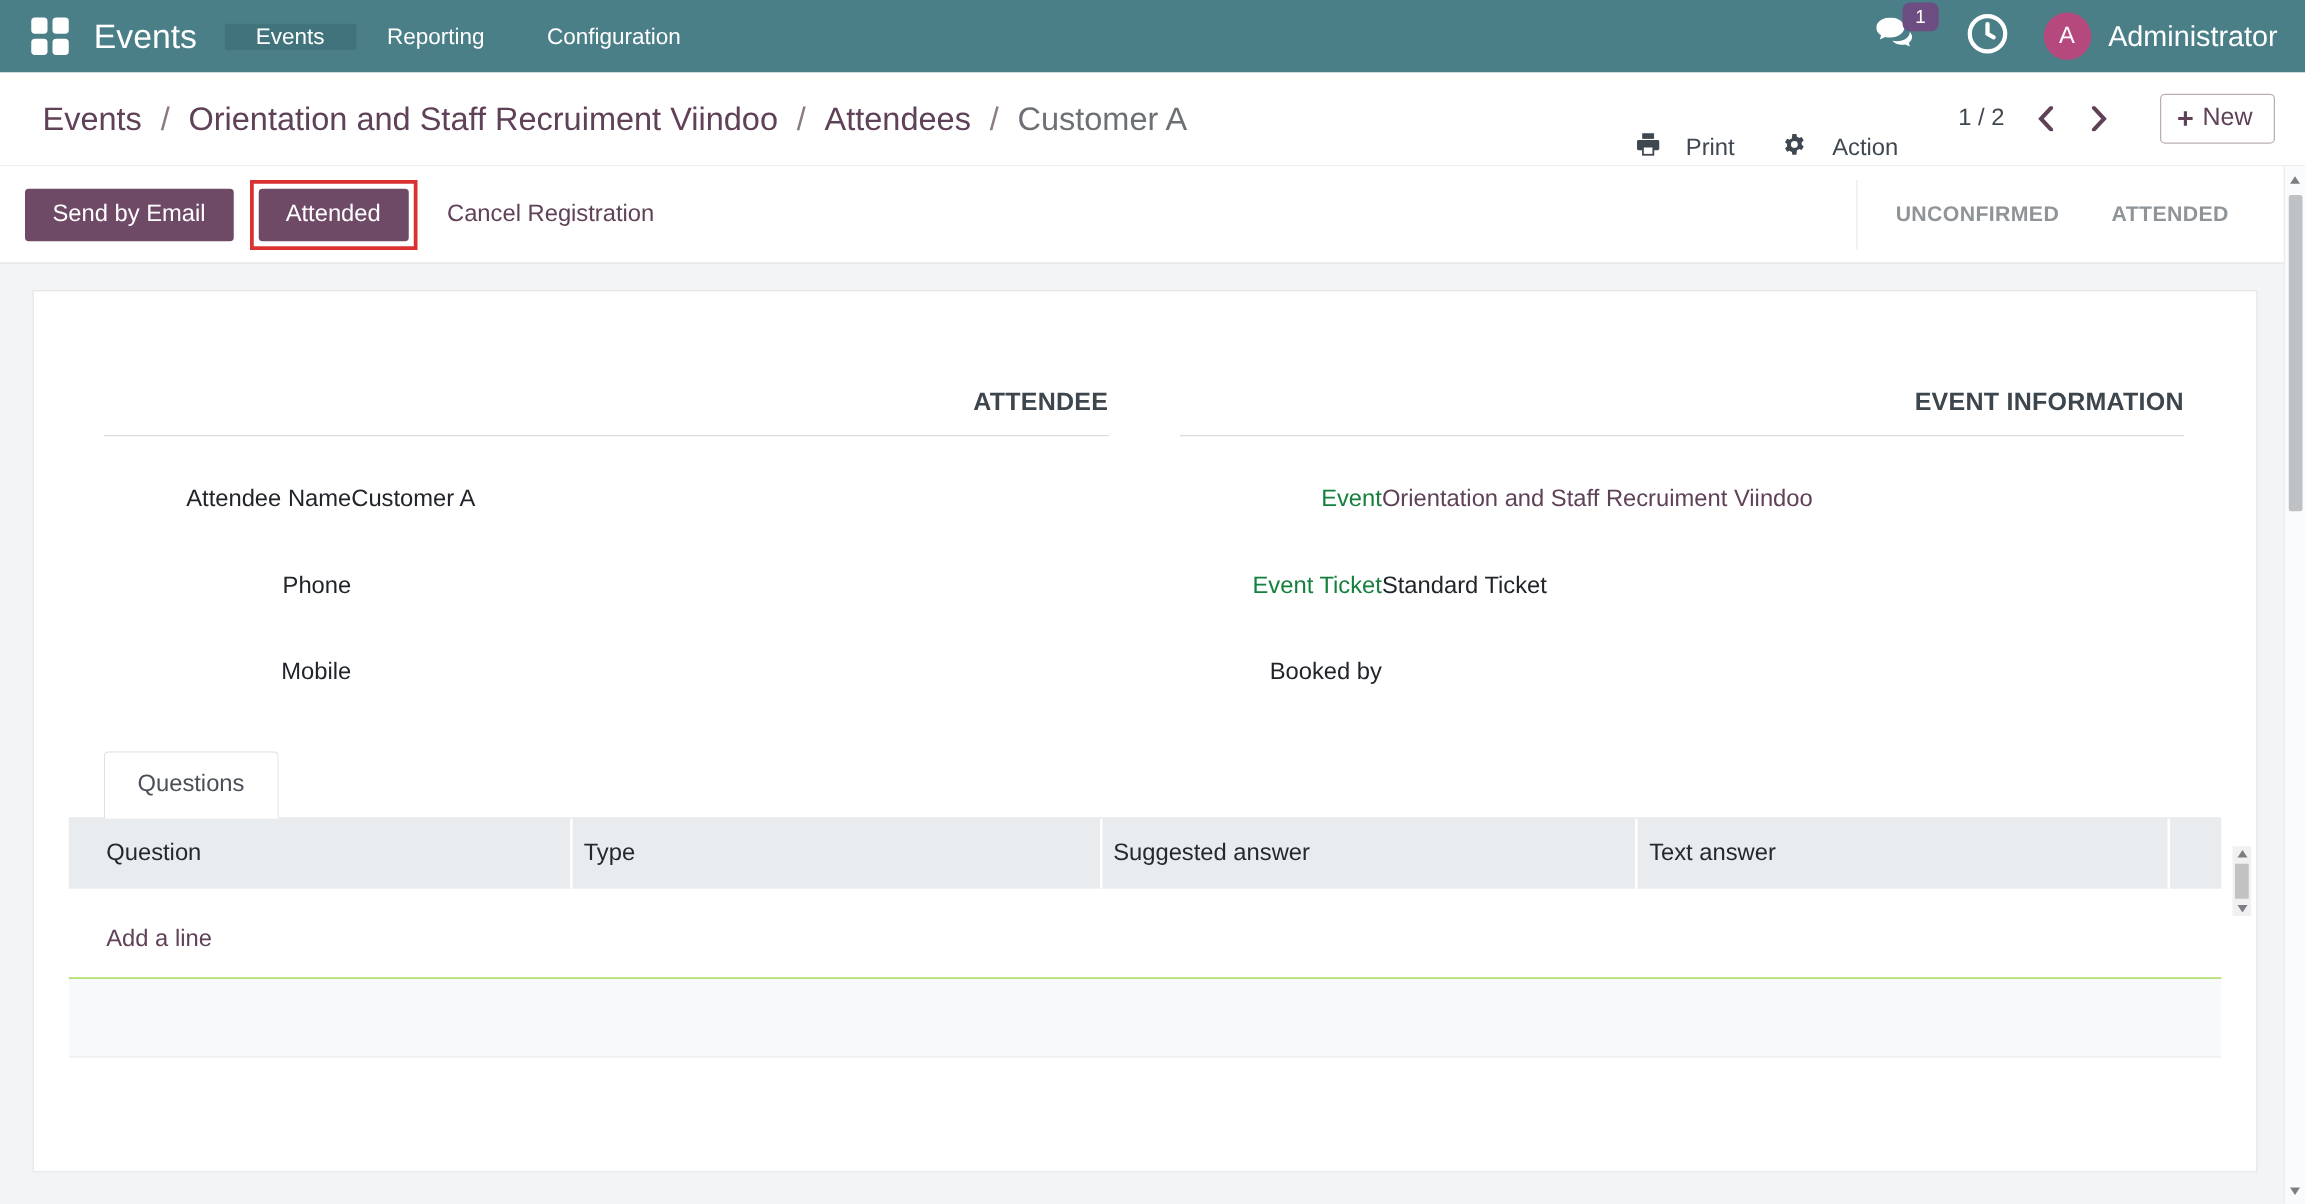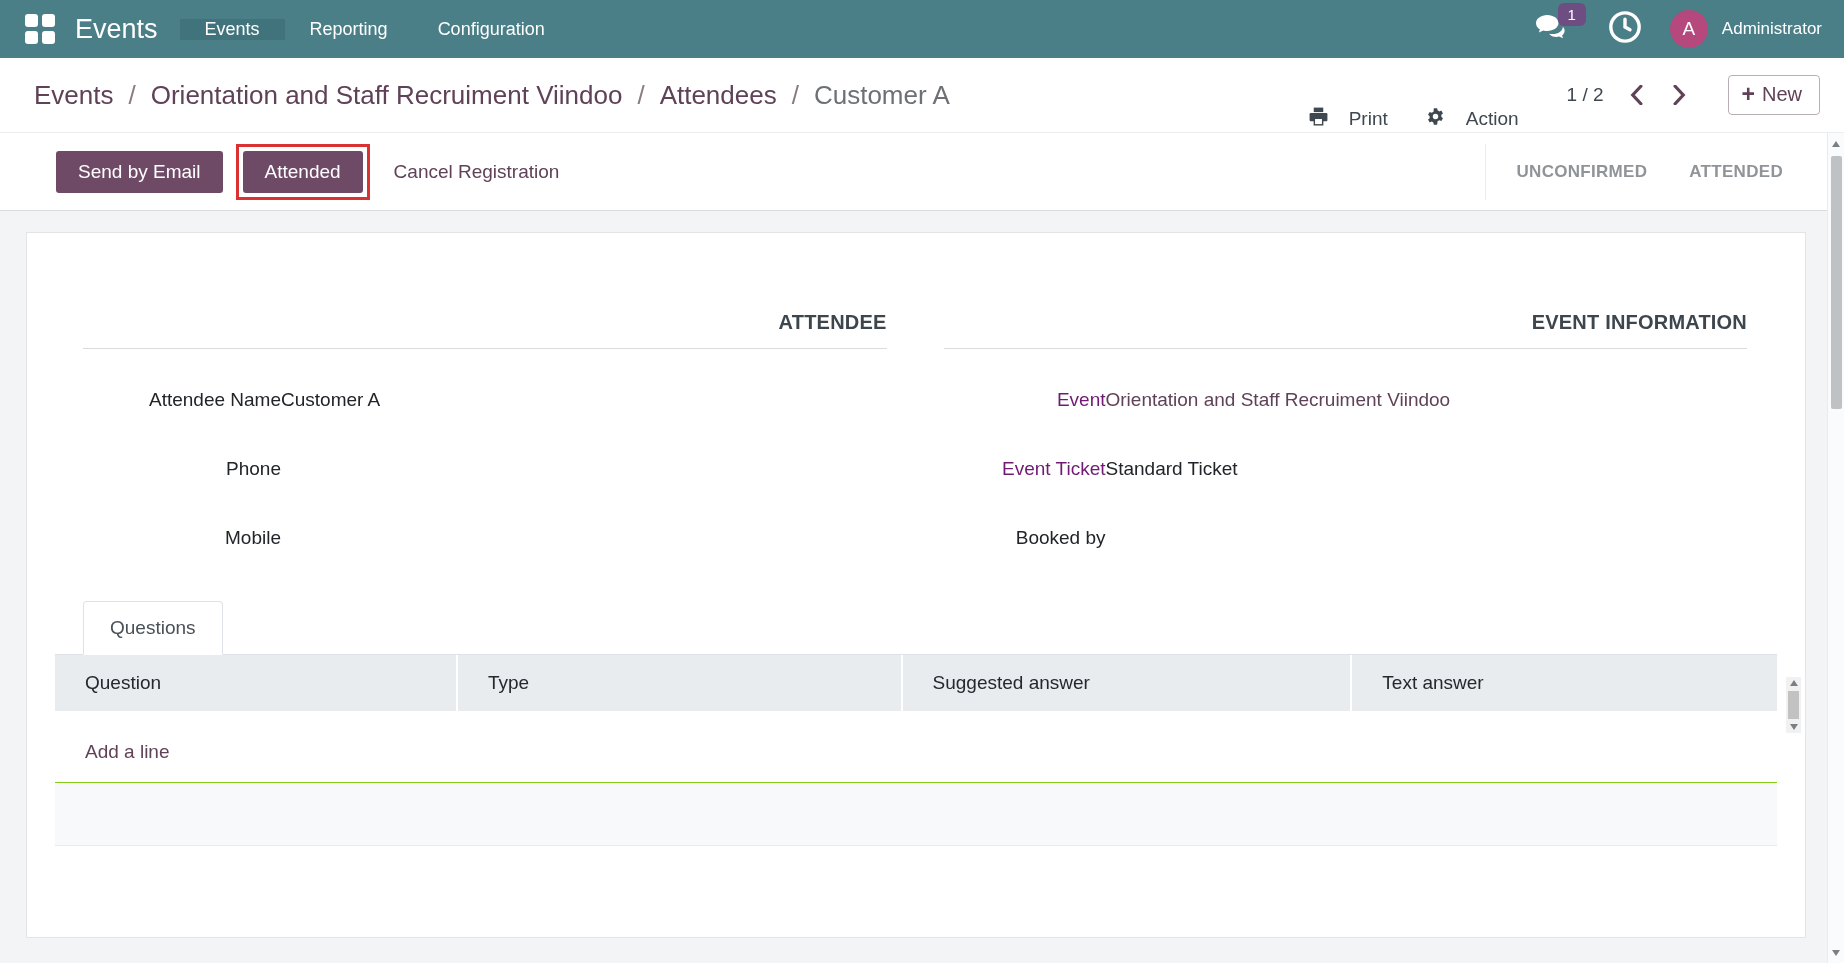--- a/index.html
+++ b/index.html
@@ -15,21 +15,21 @@
   .brand { font-size:27px; margin-right:22px; white-space:nowrap; }
   .nav-menu { display:flex; align-items:stretch; font-size:18px; }
   .nav-item { display:flex; align-items:center; padding:0 25px; cursor:pointer; }
   .nav-item.active { background:#40737c; }
   .nav-right { margin-left:auto; display:flex; align-items:center; gap:28px; padding-right:22px; }
   .chat-wrap { position:relative; margin-right:14px; }
   .badge { position:absolute; top:-12px; right:-20px; background:#6e4d82; color:#fff;
     font-size:15px; padding:3px 10px; border-radius:6px; }
   .avatar { width:38px; height:38px; border-radius:50%; background:#b5487c; color:#fff;
     display:flex; align-items:center; justify-content:center; font-size:19px; cursor:pointer; }
-  .username { font-size:17px; margin-left:-14px; cursor:pointer; }
+  .username { font-size:23px; margin-left:-14px; cursor:pointer; }
 
   
   .control-panel { height:75px; background:#fff; display:flex; align-items:center;
     padding:0 24px 0 34px; border-bottom:1px solid #ebedef; }
   .breadcrumb { font-size:26px; display:flex; gap:15px; align-items:center; white-space:nowrap; }
   .crumb-link { color:#5f4257; cursor:pointer; }
   .crumb-sep { color:#8a7a85; }
   .crumb-current { color:#6d7175; }
   .cp-right { margin-left:auto; display:flex; align-items:center; }
   .cp-btn { display:flex; align-items:center; gap:21px; font-size:19px; color:#3f4750;
@@ -37,21 +37,21 @@
   .pager { font-size:19px; color:#3f4750; margin-left:48px; cursor:pointer; }
   .pager-nav { display:flex; gap:30px; align-items:center; margin:0 24px 0 26px; }
   .pager-nav svg { cursor:pointer; }
   .new-btn { border:1px solid #bbadb6; border-radius:4px; color:#5f4257; font-size:20px;
     padding:7px 17px 8px 13px; display:flex; align-items:center; gap:7px; background:#fff;
     cursor:pointer; margin-left:18px; }
   .new-plus { font-size:23px; font-weight:700; line-height:1; }
 
   
   .action-row { height:78px; background:#fff; border-bottom:1px solid #d9dcdf;
-    display:flex; align-items:center; padding:0 40px 0 56px; }
+    display:flex; align-items:center; padding:0 40px 0 20px; }
   .btn-primary { background:#6f4a66; color:#fff; font-size:19px; padding:10px 22px;
     border:none; border-radius:3px; cursor:pointer; font-family:inherit; }
   .red-box { border:3px solid #da3232; padding:4px; margin-left:13px; background:#fff;
     display:inline-flex; }
   .btn-link { color:#5f4257; font-size:19px; margin-left:24px; background:none; border:none;
     cursor:pointer; font-family:inherit; }
   .statusbar { margin-left:auto; display:flex; align-items:center; border-left:1px solid #ececee;
     padding-left:10px; height:56px; }
   .status-step { color:#8f9499; font-weight:700; font-size:17px; padding:0 21px;
     letter-spacing:.3px; cursor:pointer; white-space:nowrap; }
@@ -65,32 +65,32 @@
   .page-body { position:relative; height:752px; background:#f2f4f6; overflow:hidden; }
   .sheet { position:absolute; left:26px; top:21px; width:1780px; height:706px; background:#fff;
     border:1px solid #e2e4e7; padding:78px 58px 0 56px;text-align:right; }
   .groups { display:grid; grid-template-columns:1fr 1fr; column-gap:57px; }
   .section-title { font-size:20px; font-weight:700; color:#3e464d; letter-spacing:.2px;
     border-bottom:1px solid #d9dbde; padding-bottom:14px; }
   .fields { margin-top:38px; }
   .field-row { display:flex; margin-bottom:43px; font-size:19px; line-height:26px; }
   .field-label { width:198px; color:#212529; flex-shrink:0; }
   .group-right .field-label { width:162px; }
-  .field-label.muted { color:#701a75; }
+  .field-label.muted { color:#15803d; }
   .field-value { color:#212529; min-height:26px; cursor:text; }
   .field-value.link { color:#5f4257; cursor:pointer; }
 
   
   .notebook { margin:7px -30px 0 -28px; }
   .tabs { border-bottom:1px solid #dee2e6; padding-left:28px; display:flex; }
   .tab { padding:15px 26px; border:1px solid #dee2e6; border-bottom:1px solid #fff;
     margin-bottom:-1px; background:#fff; color:#495057; font-size:19px; cursor:pointer;
     border-top-left-radius:4px; border-top-right-radius:4px; }
   .qhead { display:grid; grid-template-columns:23.4% 24.6% 24.9% 24.7% auto;
-    background:#e9ecef; height:56px;gap:21px; }
+    background:#e9ecef; height:56px; }
   .qhead .th { display:flex; align-items:center; font-size:19px; color:#24292e;
     border-right:2px solid #fff; padding-left:9px; cursor:pointer; }
   .qhead .th:first-child { padding-left:30px; }
   .qhead .th:last-child { border-right:none; }
   .add-line-row { height:62px; display:flex; align-items:center; border-bottom:1px solid #84cc16;margin-top:10px; }
   .add-line { color:#5f4257; font-size:19px; padding-left:30px; cursor:pointer; }
   .stripe-row { height:63px; background:#f8f9fa; border-bottom:1px solid #e9ecef; }
 
   
   .arrow-up { width:0; height:0; border-left:4px solid transparent; border-right:4px solid transparent;

